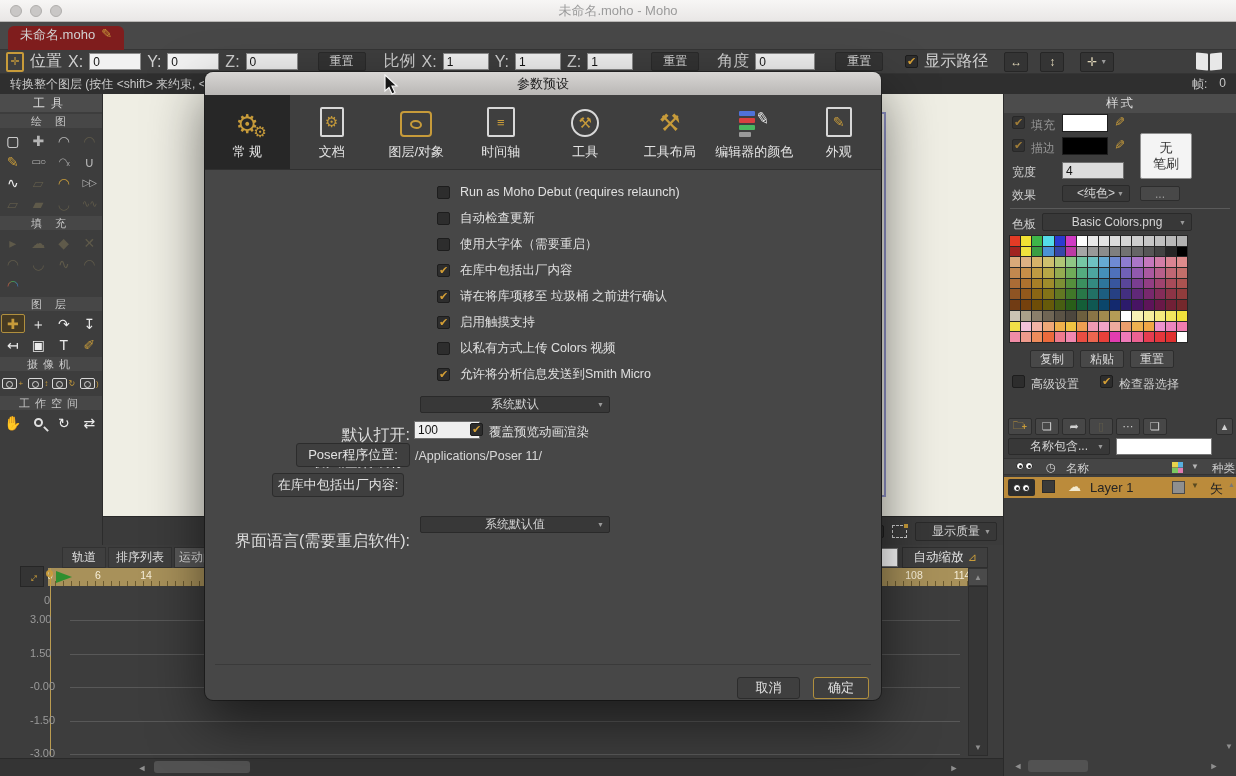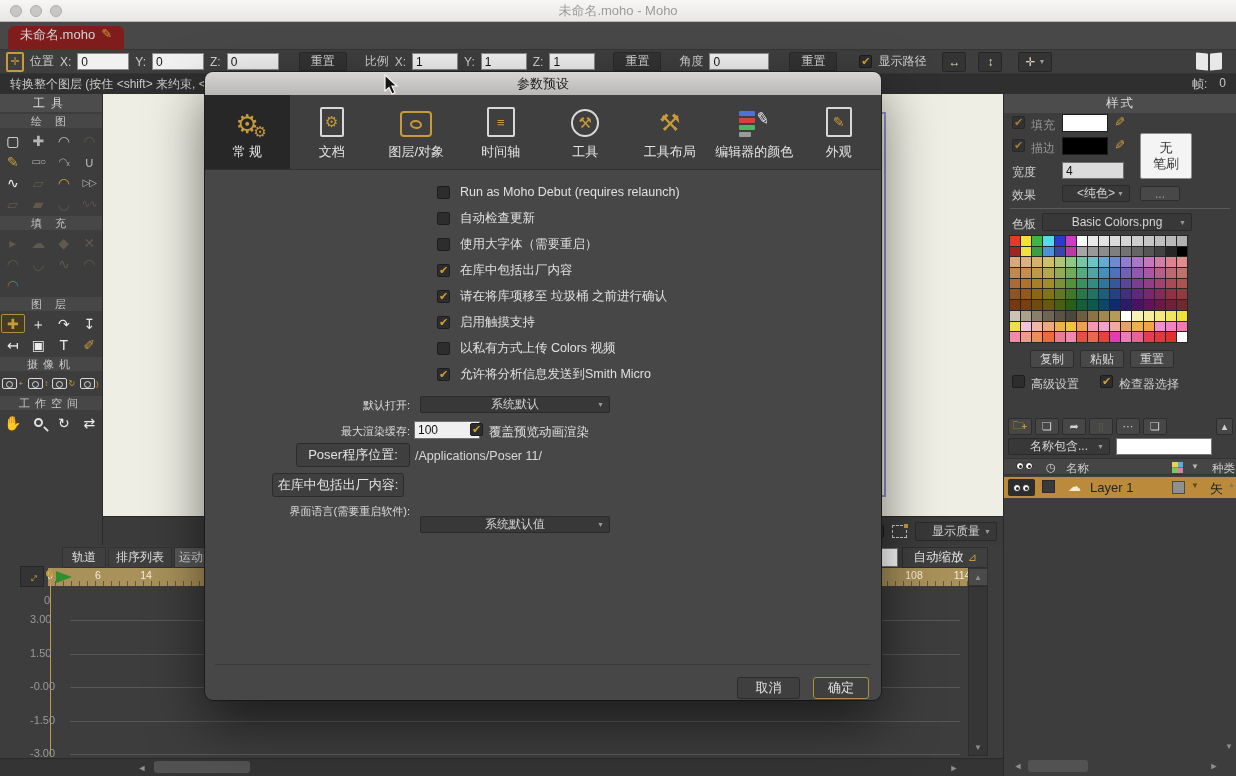--- a/index.html
+++ b/index.html
@@ -19,21 +19,21 @@
   
   #tabrow { left:0; top:22px; width:1236px; height:28px; background:#484848; border-bottom:1px solid #353535;}
   #doc-tab { position:absolute; left:8px; top:4px; height:24px; padding:0 12px;
     background:#7f1d1d; border-radius:6px 6px 0 0; display:flex; gap:6px;
     font-size:13px; color:#d2d2d2; }
   .gold { color:#c79b3a; }
 
   
   #toolbar { left:0; top:50px; width:1236px; height:24px; background:#3e3e3e;
     display:flex; align-items:center; gap:6px; padding:0 6px; border-bottom:1px solid #343434;}
-  #toolbar .lbl { font-size:12px; color:#cfcfcf; white-space:nowrap; }
+  #toolbar .lbl { font-size:16px; color:#cfcfcf; white-space:nowrap; }
   .tb-input { width:52px; height:17px; background:#f1f1f1; border:1px solid #8a8a8a;
     font-size:12px; color:#141414; padding:0 3px; font-family:inherit; }
   .tb-btn { height:19px; padding:0 11px; background:#333333; color:#d6d6d6; border:1px solid #2a2a2a;
     border-radius:2px; font-size:12px; display:flex; align-items:center; }
   .cb { width:13px; height:13px; background:#2d2d2d; border:1px solid #1d1d1d; border-radius:2px;
     display:inline-flex; align-items:center; justify-content:center; flex:none;
     font-size:11px; font-weight:bold; color:transparent; }
   .cb.on { color:#d39e35; }
   .icon-btn { width:24px; height:20px; background:#343434; border:1px solid #262626; border-radius:2px;
     color:#e0d6b8; font-size:12px; display:flex; align-items:center; justify-content:center; }
@@ -180,21 +180,21 @@
   .ic-colors b { position:absolute; left:0; width:16px; height:5px; border-radius:1px;}
   .ic-colors .c1 { top:2px; background:#4f72d8; } .ic-colors .c2 { top:9px; background:#d84040;}
   .ic-colors .c3 { top:16px; background:#49b860; } .ic-colors .c4 { top:23px; background:#9a9a9a; width:12px;}
   .ic-colors s { position:absolute; right:0; top:0; color:#e8e8e8; font-size:16px; text-decoration:none;
     transform:rotate(10deg);}
   .ic-box { width:26px; height:30px; border:2px solid #d8d8d8; border-radius:2px;
     display:flex; align-items:center; justify-content:center; color:#c79b3a; font-size:14px;}
   #dlg-content { position:relative; height:507px; }
   .dlg-cb-row { position:absolute; left:232px; height:16px; display:flex; align-items:center; gap:10px;
     font-size:12.5px; color:#e0e0e0; white-space:nowrap; }
-  .dlg-lbl { position:absolute; width:205px; text-align:right; font-size:11px; color:#dcdcdc; }
+  .dlg-lbl { position:absolute; width:205px; text-align:right; font-size:16px; color:#dcdcdc;margin-top:27px; }
   .dlg-dd { position:absolute; left:215px; width:190px; height:17px; }
   .dlg-btn { position:absolute; background:#3f3f3f; border:1px solid #2c2c2c; border-radius:3px;
     color:#e2e2e2; font-size:13px; display:flex; align-items:center; justify-content:center; }
   .dlg-val { position:absolute; font-size:12.5px; color:#d8d8d8; }
   #dlg-footer { position:absolute; left:0; bottom:0; width:676px; height:23px; }
   #btn-cancel { left:532px; top:0; width:63px; height:22px; }
   #btn-ok { left:608px; top:0; width:56px; height:22px; border:1px solid #b08f3e; }
   #dialog .foot-sep { position:absolute; left:10px; right:10px; bottom:35px; height:1px; background:#3a3a3a; }
 
   #cursor { left:384px; top:74px; z-index:60; }

